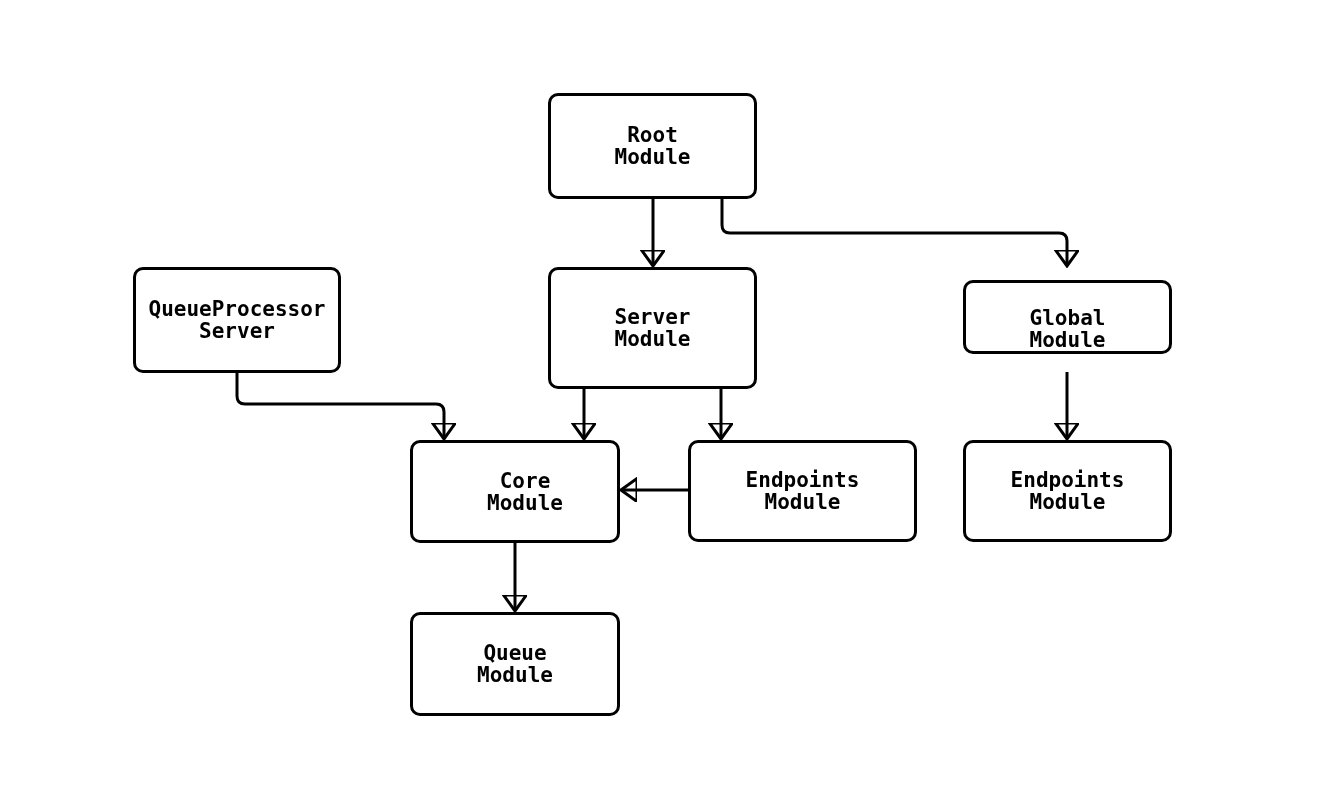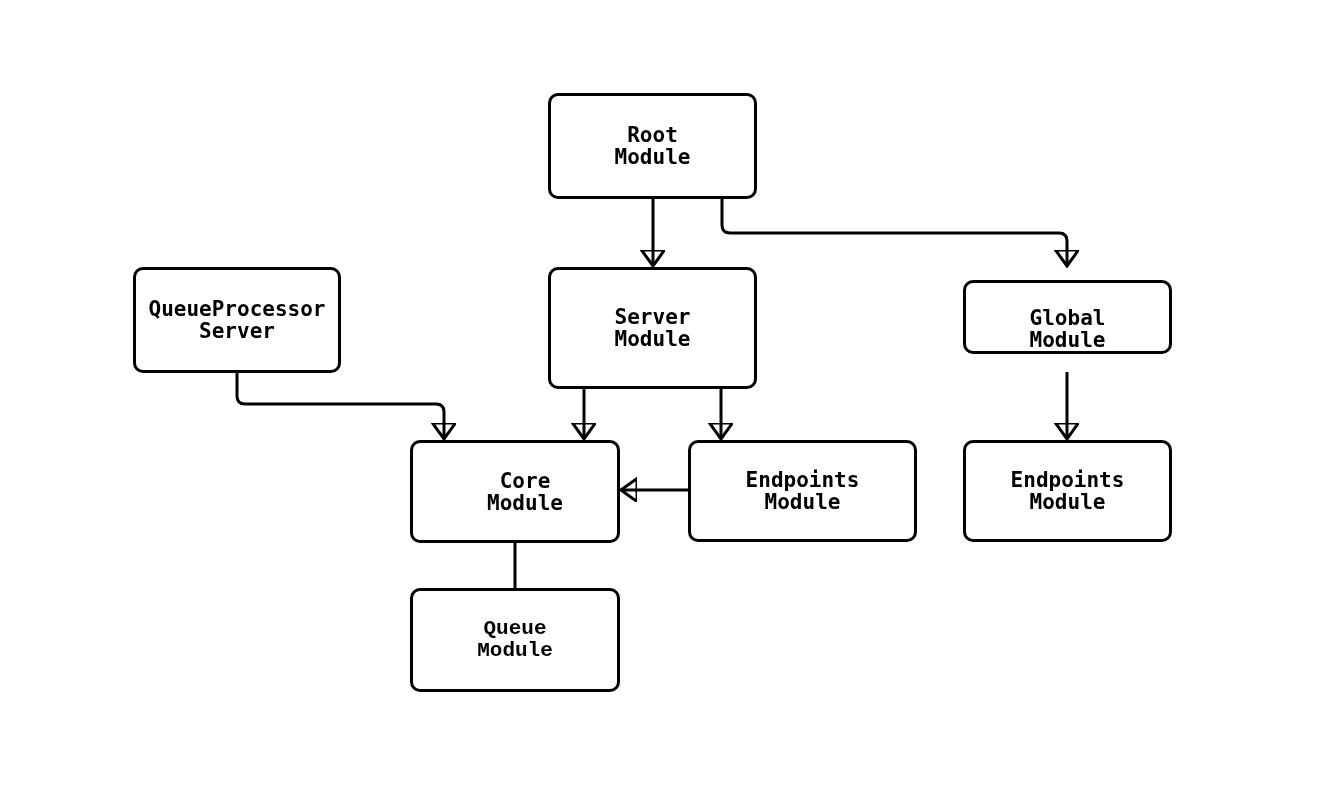--- a/index.html
+++ b/index.html
@@ -95,18 +95,18 @@
   <div class="node" style="left:688px; top:440px; width:229px; height:102px;">
     <span class="node-label">Endpoints
 Module</span>
   </div>
 
   <div class="node" style="left:963px; top:440px; width:209px; height:102px;">
     <span class="node-label">Endpoints
 Module</span>
   </div>
 
-  <div class="node" style="left:410px; top:588px; width:210px; height:104px;font-family:Liberation Mono, monospace;">
+  <div class="node" style="left:410px; top:612px; width:210px; height:104px;">
     <span class="node-label">Queue
 Module</span>
   </div>
 
 </div>
 
 </body></html>

